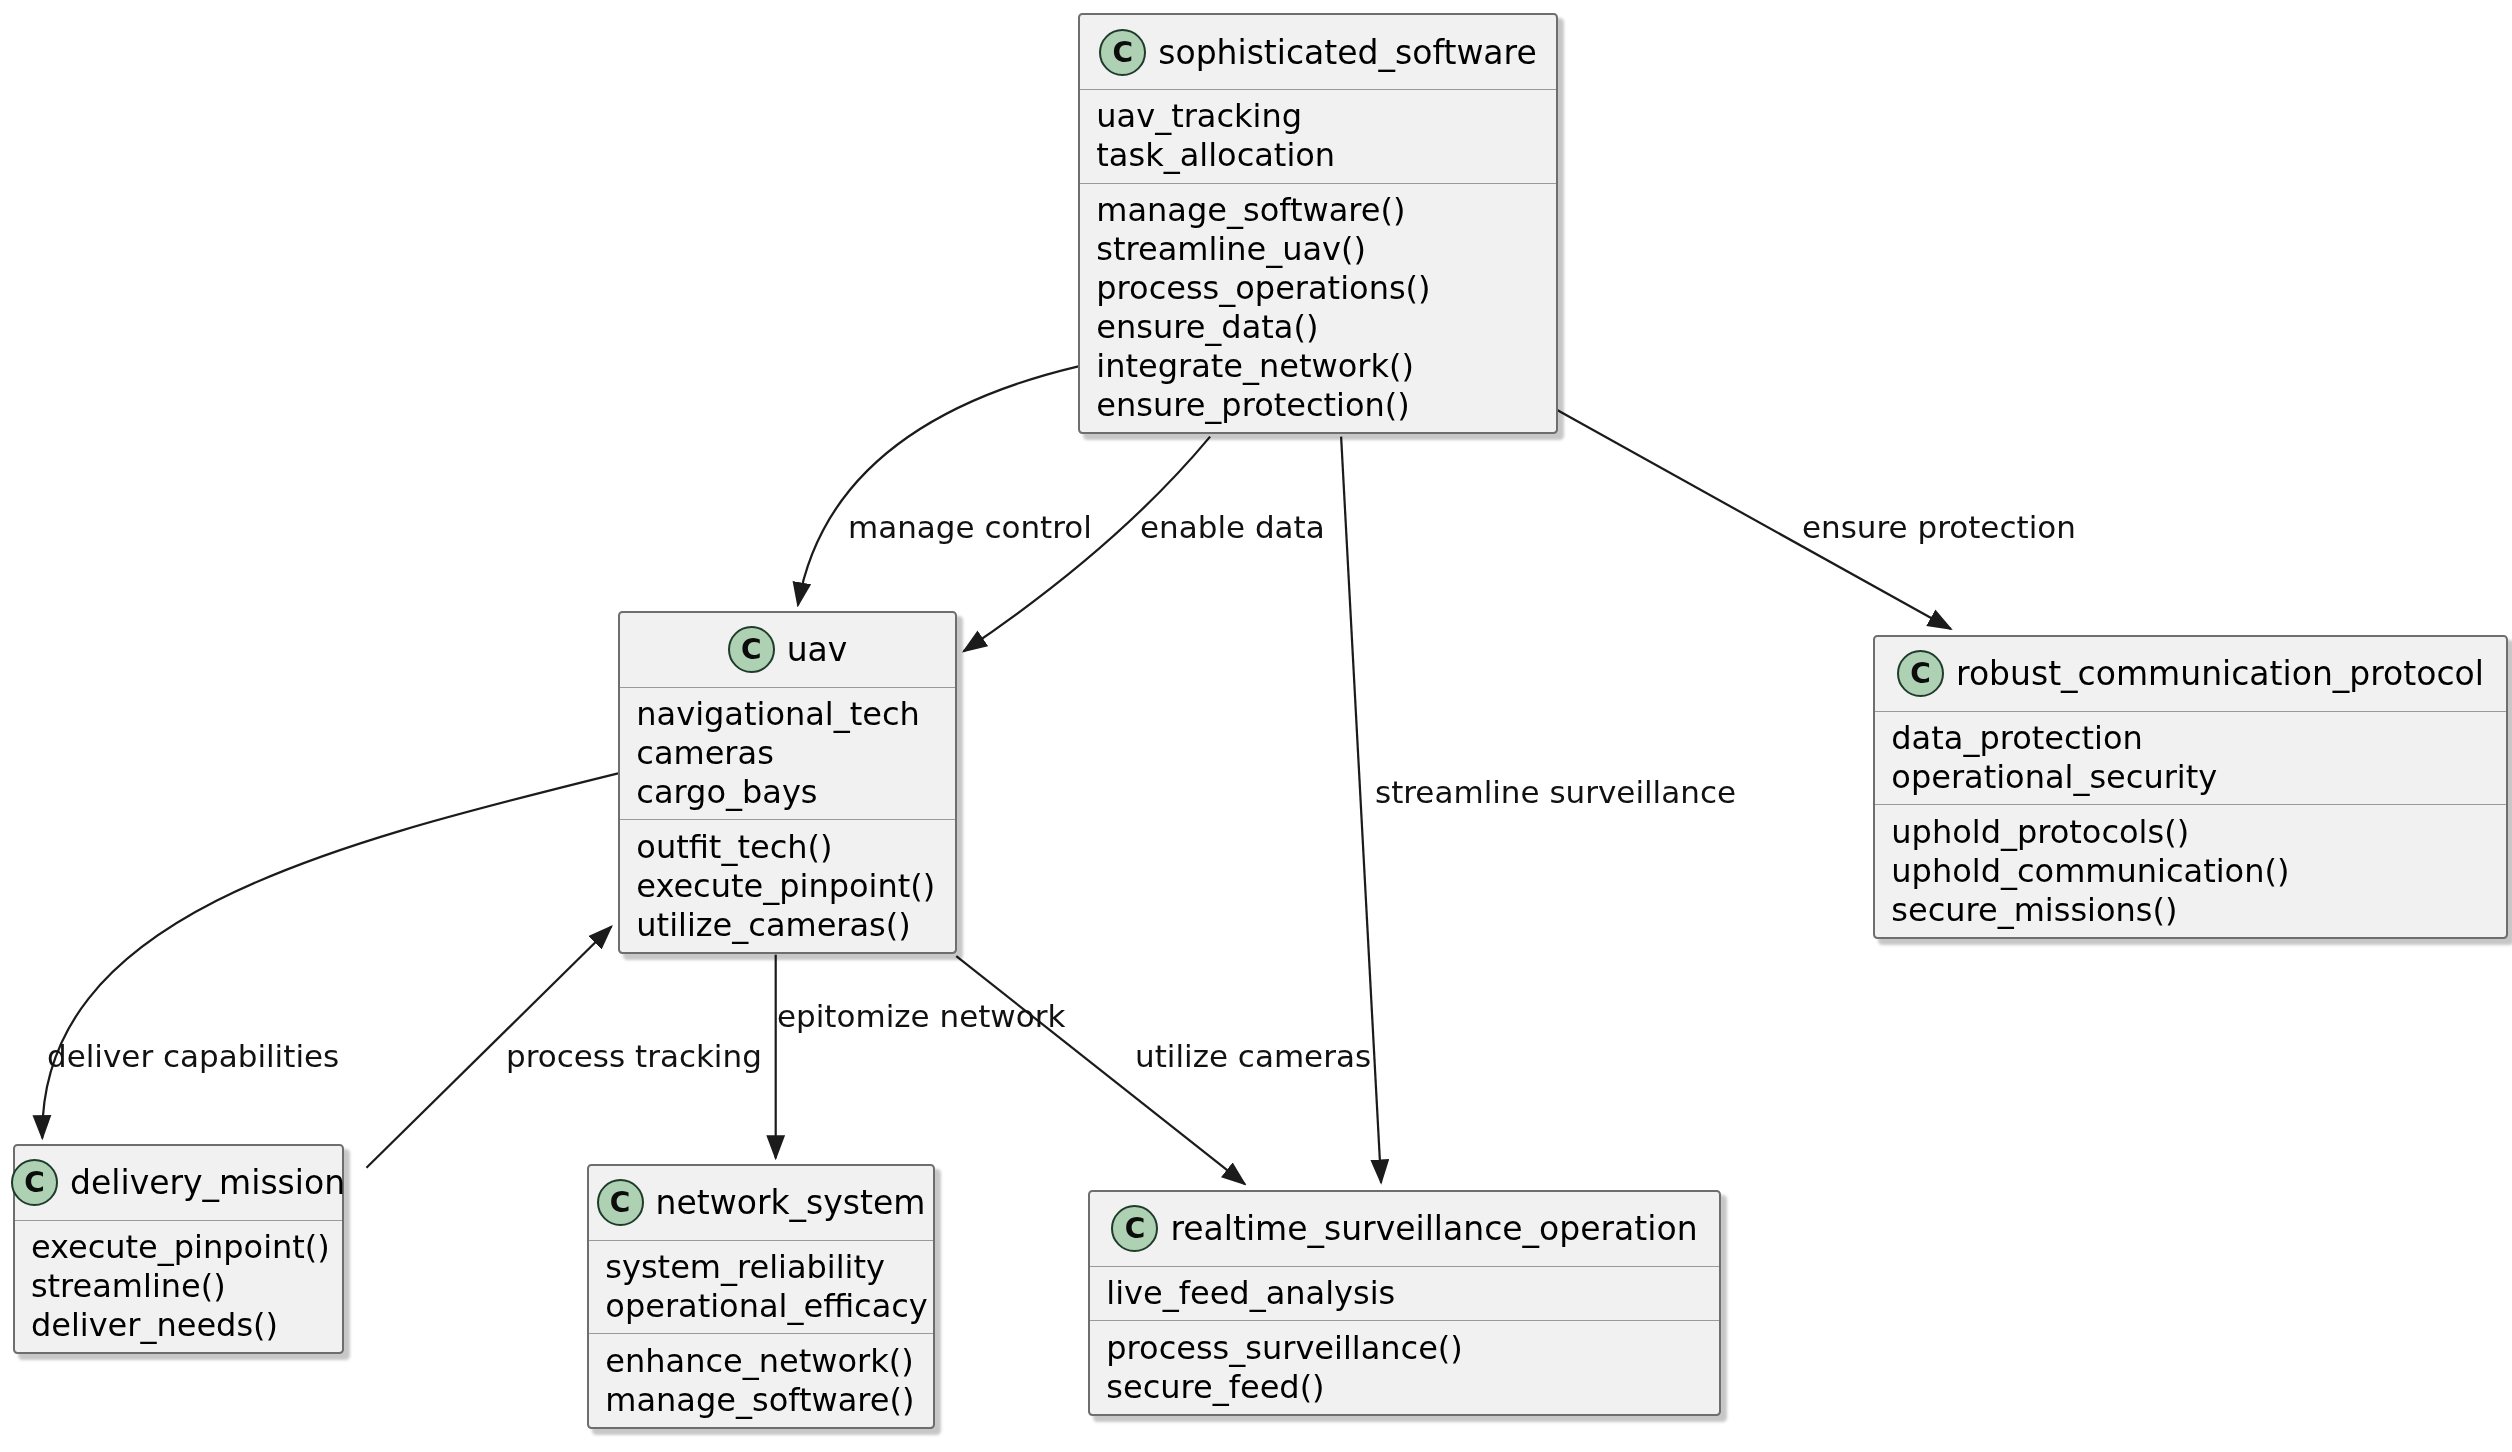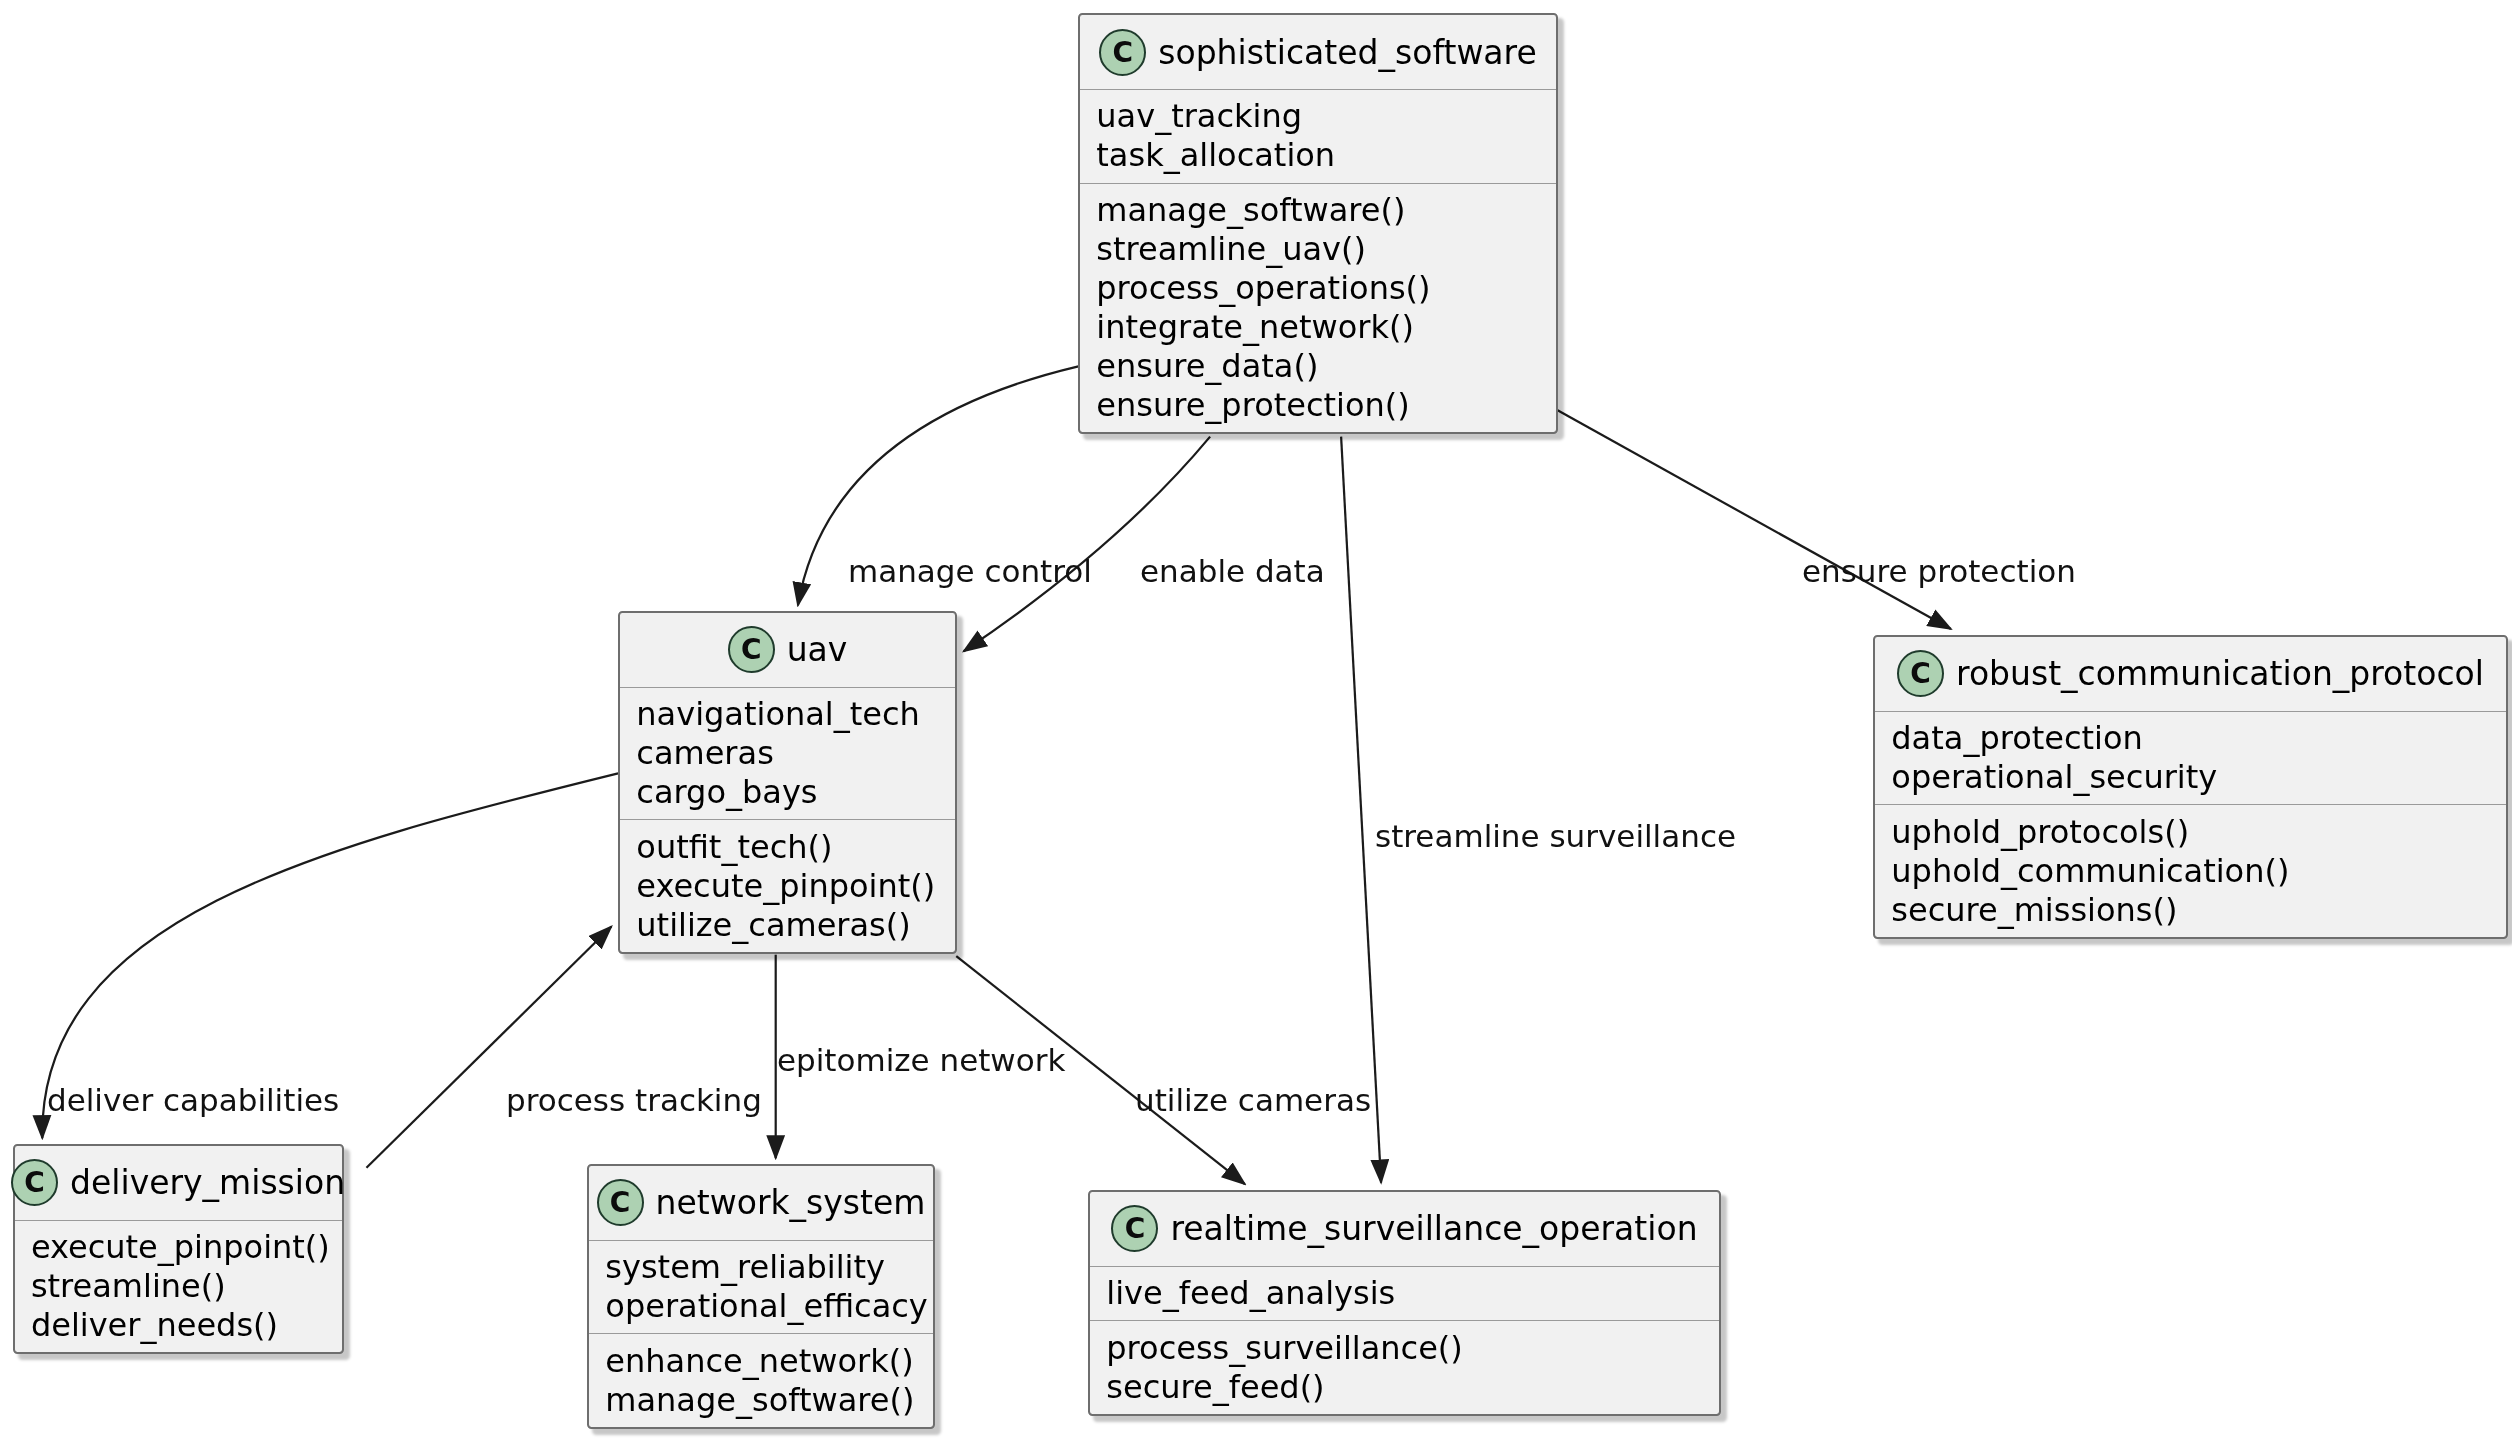--- a/index.html
+++ b/index.html
@@ -25,21 +25,21 @@
     background:#add1b2;border:2.2px solid #1f3b2c;
     display:flex;align-items:center;justify-content:center;
     font-weight:bold;font-size:28px;color:#0c0c0c;flex:0 0 auto;
   }
   .class-name{font-size:33px;white-space:nowrap;}
   .class-attrs{padding:7.4px 16.3px;border-bottom:1.5px solid #9a9a9a;}
   .class-methods{padding:7.4px 16.3px;}
   .member{font-size:32px;line-height:39px;white-space:nowrap;}
   .edge-label{
     position:absolute;z-index:3;font-size:31px;line-height:37px;
-    white-space:nowrap;color:#111;margin-top:44px;
+    white-space:nowrap;color:#111;
   }
 </style>
 </head>
 <body>
 
 <svg id="edge-layer" viewBox="0 0 3394 1962" xmlns="http://www.w3.org/2000/svg">
   <defs>
     <marker id="arrow" viewBox="0 0 12 9" refX="11" refY="4.5" markerUnits="userSpaceOnUse" markerWidth="34" markerHeight="26" orient="auto">
       <polygon points="0,0 12,4.5 0,9" fill="#1b1b1b"></polygon>
     </marker>
@@ -60,22 +60,22 @@
     <span class="class-name">sophisticated_software</span>
   </div>
   <div class="class-attrs">
     <div class="member">uav_tracking</div>
     <div class="member">task_allocation</div>
   </div>
   <div class="class-methods">
     <div class="member">manage_software()</div>
     <div class="member">streamline_uav()</div>
     <div class="member">process_operations()</div>
+    <div class="member">ensure_data()</div>
     <div class="member">integrate_network()</div>
-    <div class="member">ensure_data()</div>
     <div class="member">ensure_protection()</div>
   </div>
 </div>
 
 <div class="uml-class" style="left:618px;top:611px;width:339px">
   <div class="class-title">
     <span class="c-circle">C</span>
     <span class="class-name">uav</span>
   </div>
   <div class="class-attrs">

